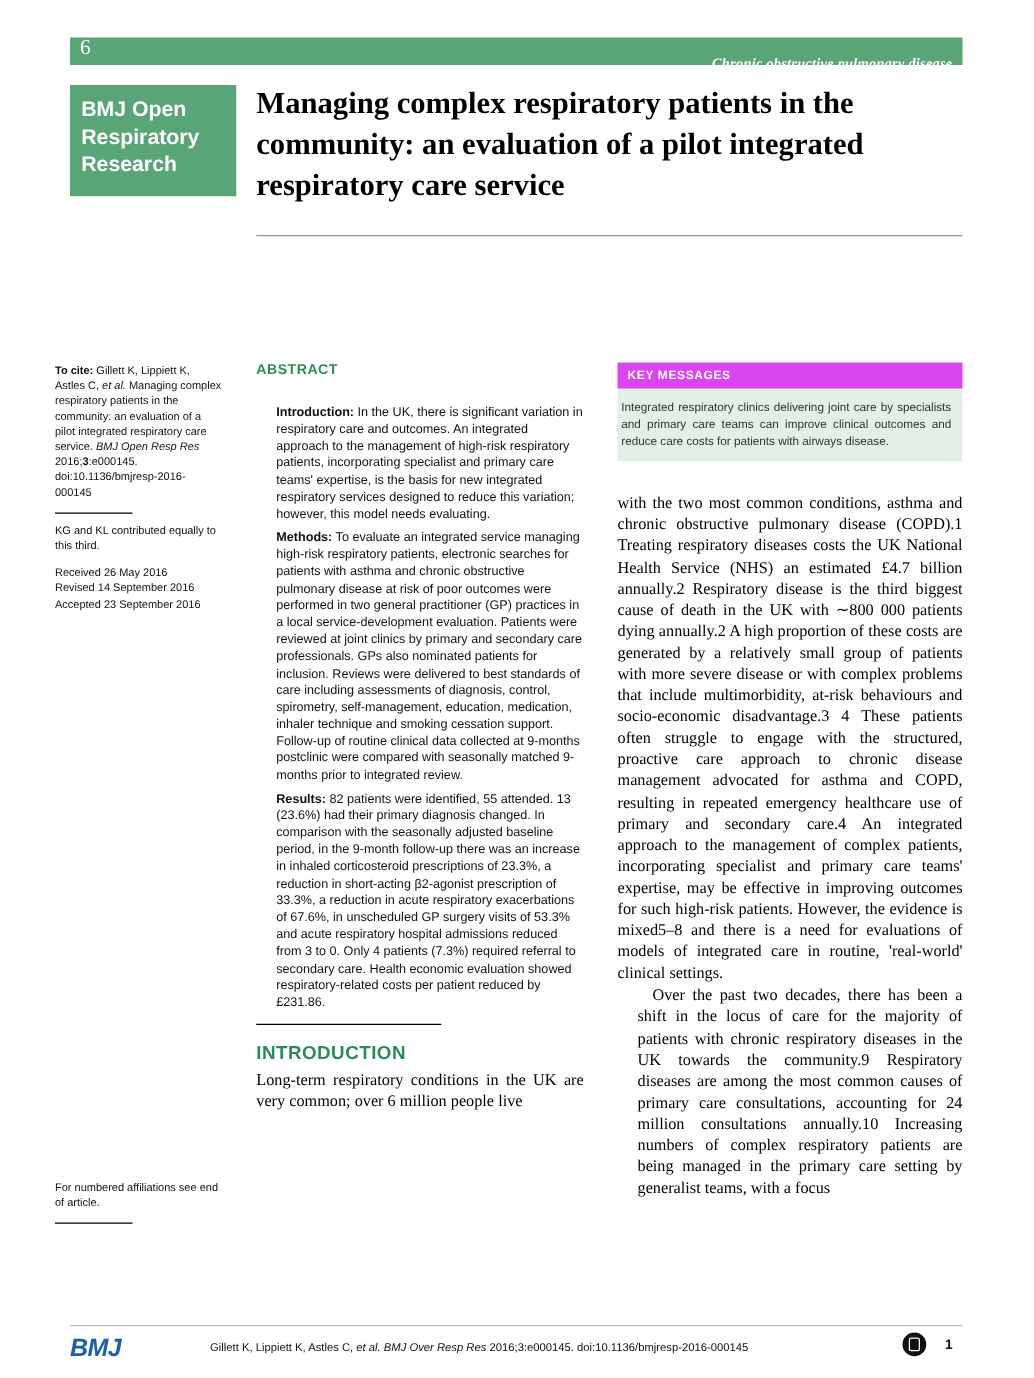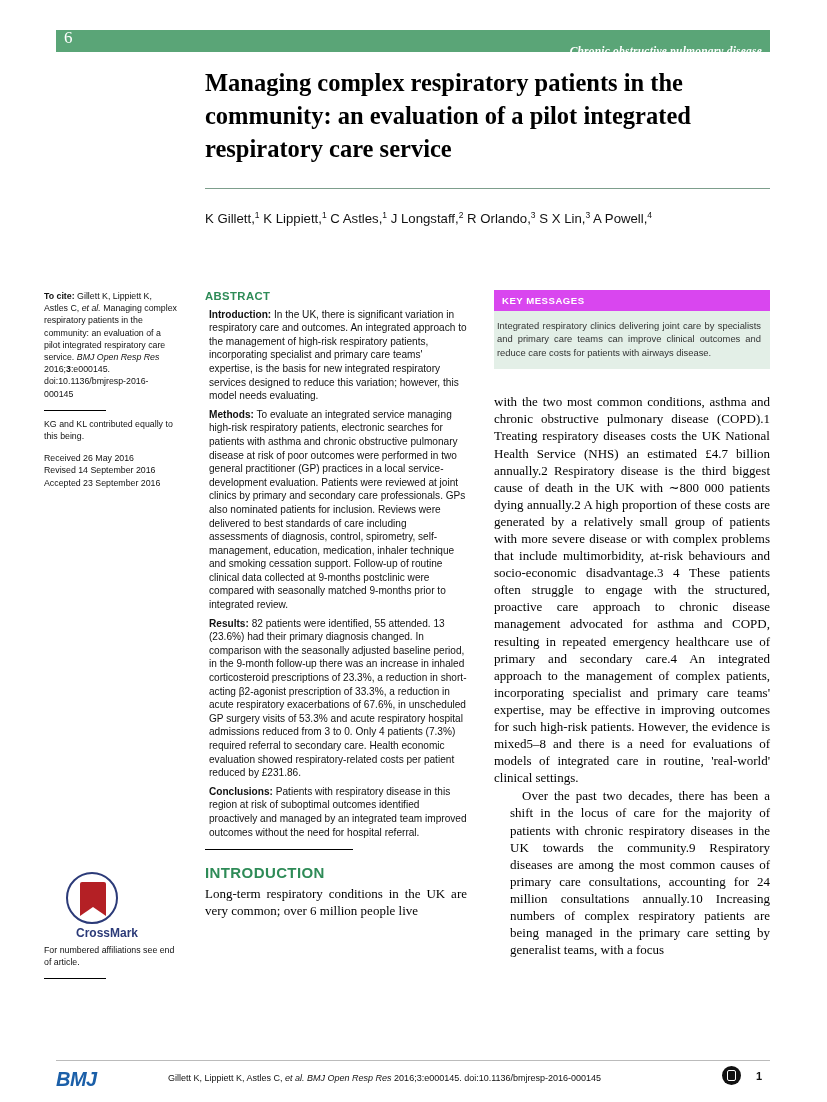--- a/index.html
+++ b/index.html
@@ -185,23 +185,23 @@
     font-size: 10.1px;
     line-height: 13.6px;
     color: #111111;
     text-align: left;
   }
   .abstract-head {
     color: #2e8b57;
     font-weight: bold;
     font-size: 11.3px;
     letter-spacing: 0.4px;
-    margin-bottom: 4px;
-  }
-  .midcol p { margin: 0 0 5px 4px; }
+    margin-bottom: 20px;
+  }
+  .midcol p { margin: 0 0 5px 16px; }
   .midcol .lbl { font-weight: bold; }
   .mid-rule {
     width: 148px;
     height: 1px;
     background: #000000;
     margin: 10px 0 0 0;
   }
   .intro-head {
     color: #2e8b57;
     font-weight: bold;
@@ -314,85 +314,80 @@
 </head>
 <body>
 
 <div class="page">
 
   <div class="header-bar">
     <span class="header-bar-title">Chronic obstructive pulmonary disease</span>
   </div>
   <div class="header-number">6</div>
 
+  <div class="journal-logo">
+    <div>BMJ Open</div>
+    <div>Respiratory</div>
+    <div>Research</div>
+  </div>
 
   <div class="title">Managing complex respiratory patients in the community: an evaluation of a pilot integrated respiratory care service</div>
   <div class="title-rule"></div>
 
   <div class="authors">
-    <div>K Gillett,<sup>1</sup> K Lippiett,<sup>1</sup> C Astles,<sup>1</sup> J Longstaff,<sup>2</sup> R Orlando,<sup>3</sup> S X Lin,<sup>3</sup> A Powell,<sup>4</sup></div>
   </div>
 
   <div class="leftcol">
     <p>
       <span class="b">To cite:</span>
       <span>Gillett K, Lippiett K, Astles C, <span class="i">et al.</span> Managing complex respiratory patients in the community: an evaluation of a pilot integrated respiratory care service. <span class="i">BMJ Open Resp Res</span> 2016;<span class="b">3</span>:e000145. doi:10.1136/bmjresp-2016-000145</span>
     </p>
     <div class="rule-left"></div>
-    <p>KG and KL contributed equally to this being.</p>
+    <p>KG and KL contributed equally to this third.</p>
     <p>Received 26 May 2016</p>
     <p style="margin-top:-10px;">Revised 14 September 2016</p>
     <p style="margin-top:-10px;">Accepted 23 September 2016</p>
   </div>
 
-  <div class="crossmark">
-    <div class="crossmark-logo">
-      <div class="crossmark-inner"></div>
-    </div>
-    <div class="crossmark-text">CrossMark</div>
-  </div>
 
   <div class="leftcol" style="top:944px;">
     <p>For numbered affiliations see end of article.</p>
     <div class="rule-left"></div>
   </div>
 
   <div class="midcol">
     <div class="abstract-head">ABSTRACT</div>
 
     <p>
       <span class="lbl">Introduction:</span><span> In the UK, there is significant variation in respiratory care and outcomes. An integrated approach to the management of high-risk respiratory patients, incorporating specialist and primary care teams' expertise, is the basis for new integrated respiratory services designed to reduce this variation; however, this model needs evaluating.</span>
     </p>
     <p>
       <span class="lbl">Methods:</span><span> To evaluate an integrated service managing high-risk respiratory patients, electronic searches for patients with asthma and chronic obstructive pulmonary disease at risk of poor outcomes were performed in two general practitioner (GP) practices in a local service-development evaluation. Patients were reviewed at joint clinics by primary and secondary care professionals. GPs also nominated patients for inclusion. Reviews were delivered to best standards of care including assessments of diagnosis, control, spirometry, self-management, education, medication, inhaler technique and smoking cessation support. Follow-up of routine clinical data collected at 9-months postclinic were compared with seasonally matched 9-months prior to integrated review.</span>
     </p>
     <p>
       <span class="lbl">Results:</span><span> 82 patients were identified, 55 attended. 13 (23.6%) had their primary diagnosis changed. In comparison with the seasonally adjusted baseline period, in the 9-month follow-up there was an increase in inhaled corticosteroid prescriptions of 23.3%, a reduction in short-acting β2-agonist prescription of 33.3%, a reduction in acute respiratory exacerbations of 67.6%, in unscheduled GP surgery visits of 53.3% and acute respiratory hospital admissions reduced from 3 to 0. Only 4 patients (7.3%) required referral to secondary care. Health economic evaluation showed respiratory-related costs per patient reduced by £231.86.</span>
     </p>
-    <p>
-      <span class="lbl">Conclusions:</span><span> Patients with respiratory disease in this region at risk of suboptimal outcomes identified proactively and managed by an integrated team improved outcomes without the need for hospital referral.</span>
-    </p>
 
     <div class="mid-rule"></div>
 
     <div class="intro-head">INTRODUCTION</div>
     <div class="intro-body">Long-term respiratory conditions in the UK are very common; over 6 million people live</div>
   </div>
 
   <div class="rightcol">
     <div class="key-messages-head">KEY MESSAGES</div>
     <div class="key-messages-body">Integrated respiratory clinics delivering joint care by specialists and primary care teams can improve clinical outcomes and reduce care costs for patients with airways disease.</div>
 
     <div class="rightcol-body">
       <p>with the two most common conditions, asthma and chronic obstructive pulmonary disease (COPD).1 Treating respiratory diseases costs the UK National Health Service (NHS) an estimated £4.7 billion annually.2 Respiratory disease is the third biggest cause of death in the UK with ∼800 000 patients dying annually.2 A high proportion of these costs are generated by a relatively small group of patients with more severe disease or with complex problems that include multimorbidity, at-risk behaviours and socio-economic disadvantage.3 4 These patients often struggle to engage with the structured, proactive care approach to chronic disease management advocated for asthma and COPD, resulting in repeated emergency healthcare use of primary and secondary care.4 An integrated approach to the management of complex patients, incorporating specialist and primary care teams' expertise, may be effective in improving outcomes for such high-risk patients. However, the evidence is mixed5–8 and there is a need for evaluations of models of integrated care in routine, 'real-world' clinical settings.</p>
       <p>Over the past two decades, there has been a shift in the locus of care for the majority of patients with chronic respiratory diseases in the UK towards the community.9 Respiratory diseases are among the most common causes of primary care consultations, accounting for 24 million consultations annually.10 Increasing numbers of complex respiratory patients are being managed in the primary care setting by generalist teams, with a focus</p>
     </div>
   </div>
 
   <div class="footer-rule"></div>
   <div class="bmj-logo">BMJ</div>
   <div class="footer-cite">
-    <span>Gillett K, Lippiett K, Astles C, </span><span class="i">et al. BMJ Open Resp Res </span><span>2016;3:e000145. doi:10.1136/bmjresp-2016-000145</span>
+    <span>Gillett K, Lippiett K, Astles C, </span><span class="i">et al. BMJ Over Resp Res </span><span>2016;3:e000145. doi:10.1136/bmjresp-2016-000145</span>
   </div>
   <div class="oa-logo"></div>
   <div class="footer-page">1</div>
 
 </div>
 
 </body></html>

